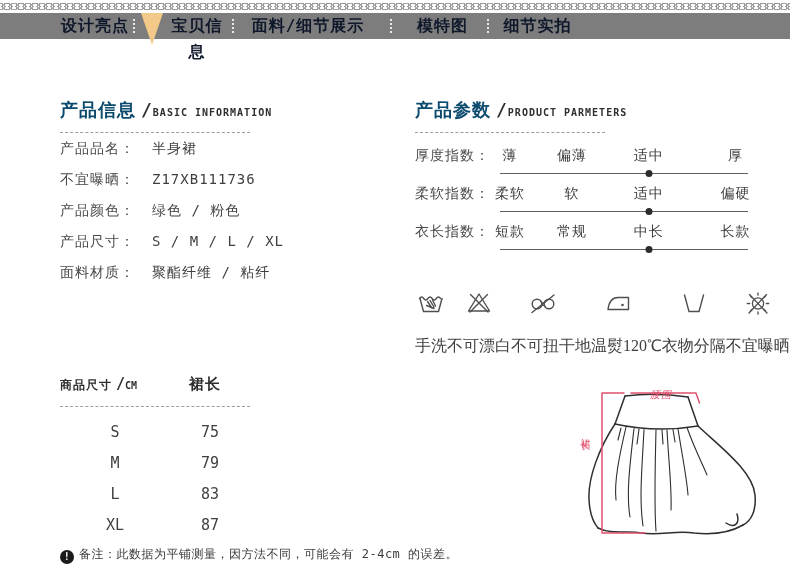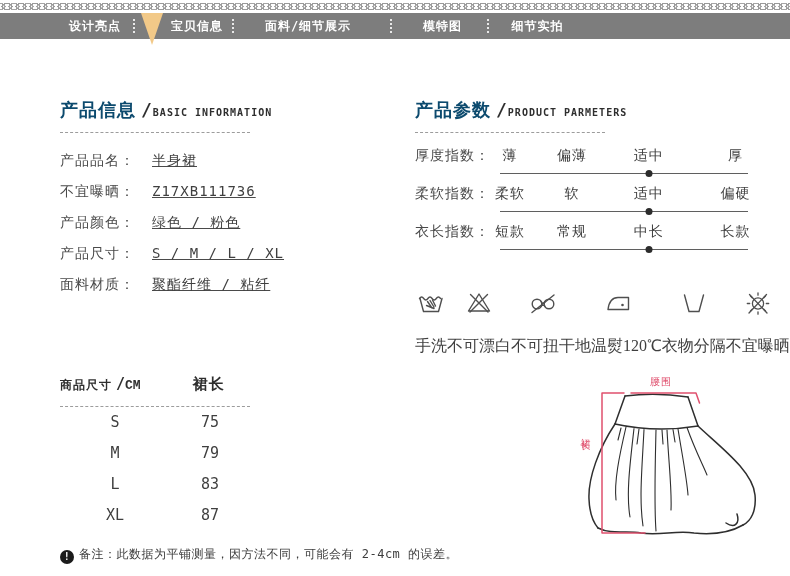--- a/index.html
+++ b/index.html
@@ -17,40 +17,40 @@
       radial-gradient(ellipse 6.5px 4.2px at 50% 50%, transparent 58%, #9a9a9a 60%, #9a9a9a 86%, transparent 88%),
       radial-gradient(ellipse 6.5px 4.2px at 50% 50%, transparent 58%, #a6a6a6 60%, #a6a6a6 86%, transparent 88%);
     background-size:14px 11px,14px 11px;
     background-position:0 1px,7px 1px;
     background-repeat:repeat-x;
   }
 
   
   .nav{position:absolute;left:0;top:13px;width:790px;height:26px;background:#7d7d7d;}
   .nav-tab{
-    position:absolute;top:0;height:14px;line-height:26px;color:#ffffff;
-    font-size:12px;font-weight:bold;text-align:center;letter-spacing:1px;cursor:pointer;
+    position:absolute;top:0;height:14px;line-height:26px;color:#0f172a;
+    font-size:16px;font-weight:bold;text-align:center;letter-spacing:1px;cursor:pointer;
   }
   .nav-sep{position:absolute;top:6px;height:14px;width:0;border-left:2px dotted #e8e8e8;}
   .tri{
     position:absolute;left:141px;top:13px;width:0;height:0;
     border-left:11px solid transparent;border-right:11px solid transparent;
     border-top:32px solid #f2c988;
   }
 
   
   .sec-head{white-space:nowrap;}
   .h-cn{font-size:18px;font-weight:bold;color:#0c4a6e;letter-spacing:1px;}
   .h-sep{font-size:18px;font-weight:bold;color:#2e2e2e;margin:0 1px 0 5px;}
   .h-en{font-size:10px;font-weight:bold;color:#2e2e2e;letter-spacing:1px;}
   .dash{border-top:1px dashed #9c9c9c;width:190px;margin-top:10px;}
 
   
   .info-col{position:absolute;left:60px;top:98px;width:335px;}
-  .info-rows{margin-top:12px;text-decoration:underline;}
+  .info-rows{}
   .info-row{height:31px;line-height:31px;font-size:14px;white-space:nowrap;}
   .info-label{display:inline-block;width:92px;color:#4a4a4a;letter-spacing:1px;}
   .info-value{color:#3f3f3f;letter-spacing:1px;}
 
   
   .param-col{position:absolute;left:415px;top:98px;width:333px;}
   .param-rows{margin-top:13px;}
   .param-row{position:relative;height:38px;}
   .param-label{position:absolute;left:0;top:0;font-size:14px;line-height:18px;letter-spacing:1px;color:#4a4a4a;}
   .param-opts{position:absolute;left:85px;right:0;top:0;height:38px;}
@@ -63,39 +63,39 @@
   .care-row{position:absolute;left:415px;top:289px;width:335px;display:flex;justify-content:space-between;}
   .care{display:flex;flex-direction:column;align-items:center;}
   .care svg{display:block;}
   .care-label{margin-top:21px;font-size:16px;color:#3f3f3f;white-space:nowrap;font-family:Liberation Serif, serif;}
 
   
   .size-col{position:absolute;left:60px;top:374px;width:232px;}
   .size-head{white-space:nowrap;height:24px;}
   .s-cn{font-size:12px;font-weight:bold;color:#2e2e2e;letter-spacing:1px;}
   .s-sep{font-size:15px;font-weight:bold;color:#2e2e2e;margin-left:4px;}
-  .s-unit{font-size:13px;font-weight:bold;color:#2e2e2e;font-family:Liberation Mono, monospace;}
+  .s-unit{font-size:10px;font-weight:bold;color:#2e2e2e;}
   .s-col-head{font-size:15px;font-weight:bold;color:#2e2e2e;margin-left:52px;letter-spacing:1px;}
   .size-col .dash{margin-top:8px;}
-  .size-rows{}
+  .size-rows{margin-top:10px;}
   .size-row{height:31px;line-height:31px;font-size:15px;color:#3f3f3f;}
   .size-cell-a{display:inline-block;width:110px;text-align:center;}
   .size-cell-b{display:inline-block;width:80px;text-align:center;}
 
   
   .note{position:absolute;left:60px;top:546px;font-size:12px;color:#3c3c3c;font-weight:500;white-space:nowrap;letter-spacing:.5px;}
   .note-ico{
     display:inline-block;width:14px;height:14px;border-radius:50%;background:#1b1b1b;color:#fff;
     font-size:10px;font-weight:bold;text-align:center;line-height:14px;vertical-align:-2px;margin-right:5px;
   }
 
   
   .diagram{position:absolute;left:568px;top:372px;width:215px;height:172px;}
   .diagram svg{position:absolute;left:0;top:0;}
-  .waist-label{position:absolute;left:82px;top:3px;font-size:10px;color:#e0506e;letter-spacing:1px;}
+  .waist-label{position:absolute;left:82px;top:16px;font-size:10px;color:#e0506e;letter-spacing:1px;font-style:italic;}
   .length-label{position:absolute;left:10px;top:58px;font-size:10px;color:#e0506e;writing-mode:vertical-rl;letter-spacing:2px;}
 </style>
 </head>
 <body>
 
 <div id="page">
 
   <div class="chain"></div>
 
   <div class="nav">

